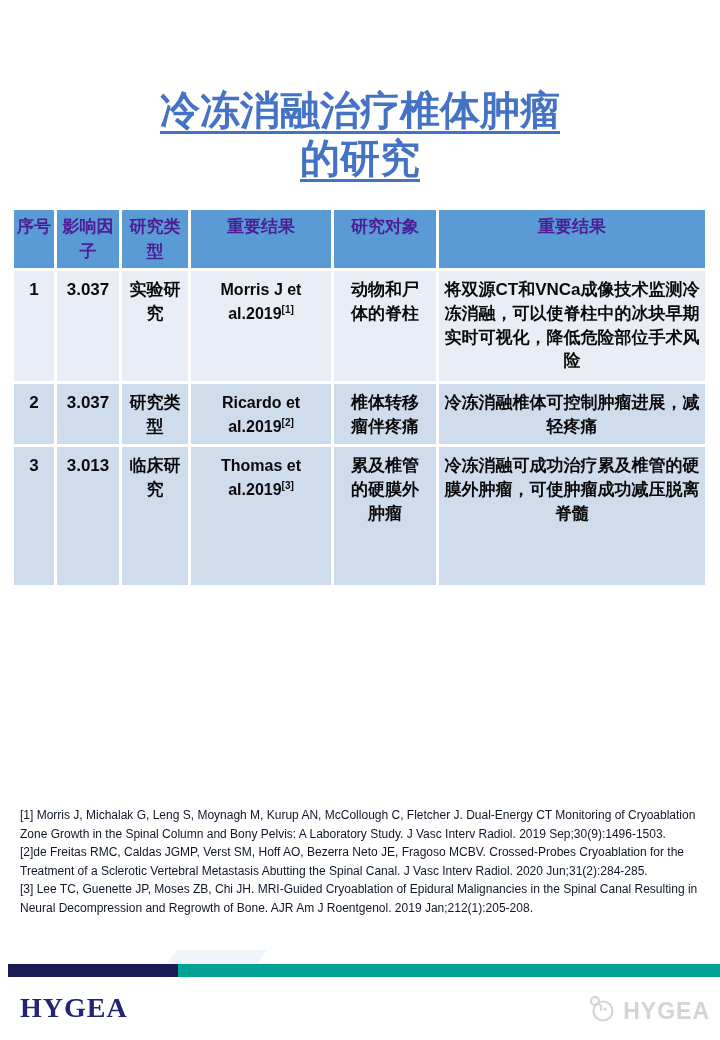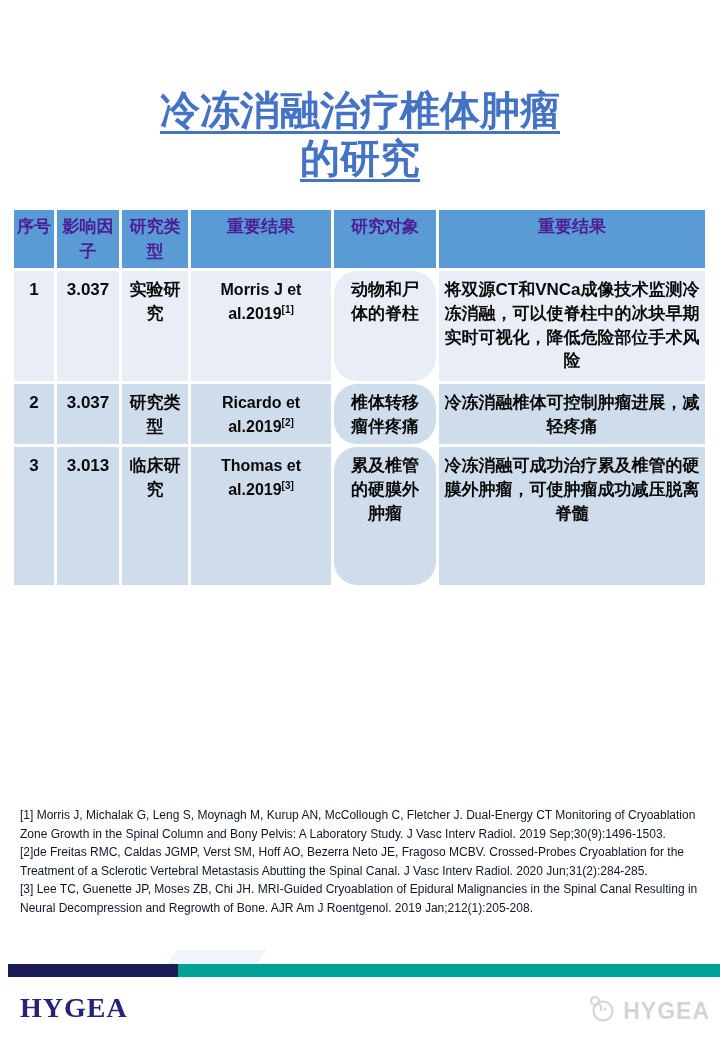--- a/index.html
+++ b/index.html
@@ -46,21 +46,21 @@
     vertical-align:top;text-align:center;
     padding:5px 2px 2px 2px;line-height:1.45;
     height:58px;
   }
   .study-table td{
     font-size:17px;font-weight:bold;color:#0a0a0a;
     vertical-align:top;text-align:center;
     padding:7px 3px 3px 3px;line-height:1.4;
   }
   .study-table td.ref-cell{font-size:16px;line-height:1.5;}
-  .study-table td.subject-cell{padding-left:13px;padding-right:13px;border-radius:23px;}
+  .study-table td.subject-cell{padding-left:13px;padding-right:13px;}
   .study-table tr.row-1 td{background:var(--row-light);height:110px;}
   .study-table tr.row-2 td{background:var(--row-blue);height:60px;}
   .study-table tr.row-3 td{background:var(--row-blue);height:138px;}
   sup{font-size:10px;vertical-align:super;line-height:0;}
 
   
   .footnotes{
     position:absolute;left:20px;top:806px;width:690px;
     font-size:12px;line-height:1.55;color:#0f172a;
     text-align:left;

